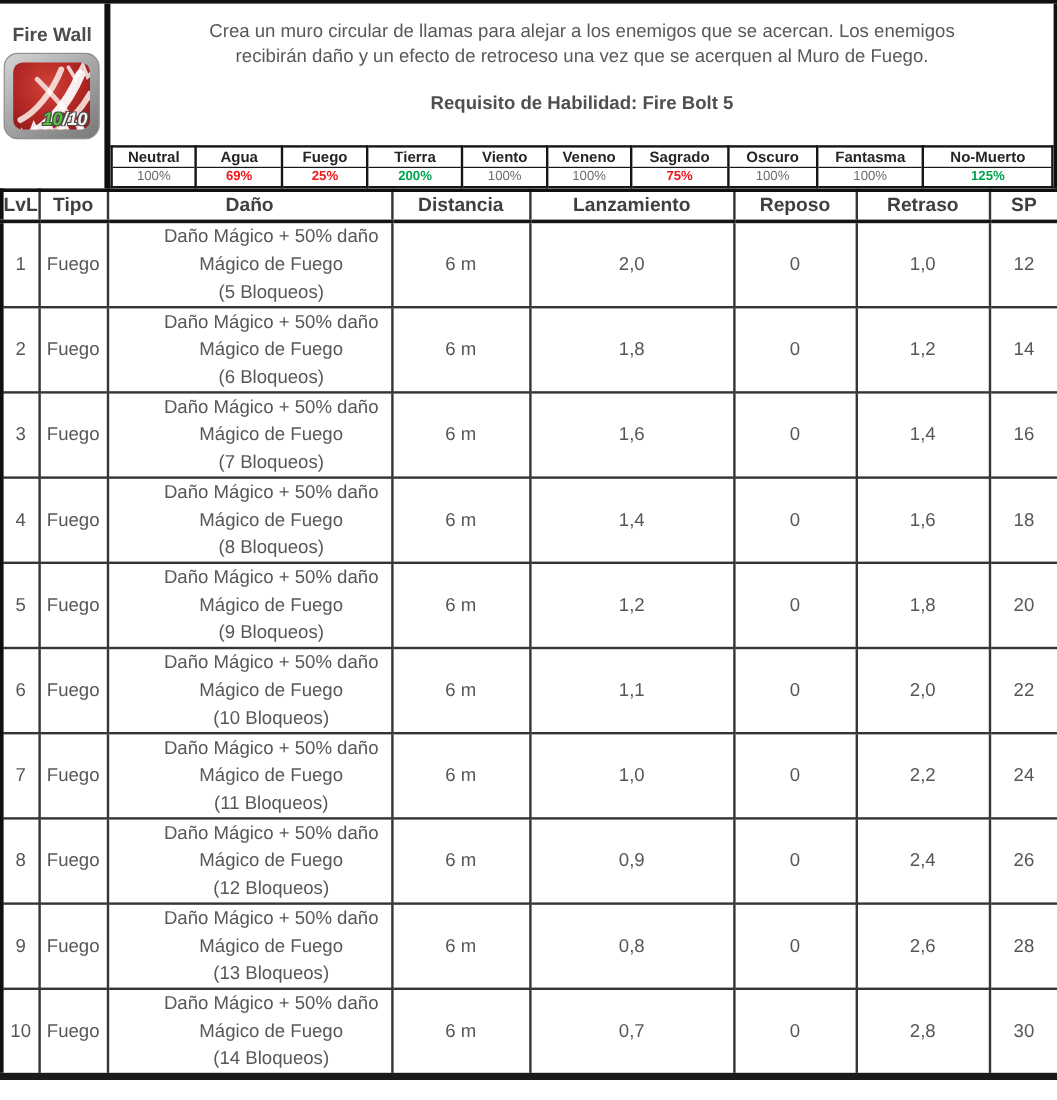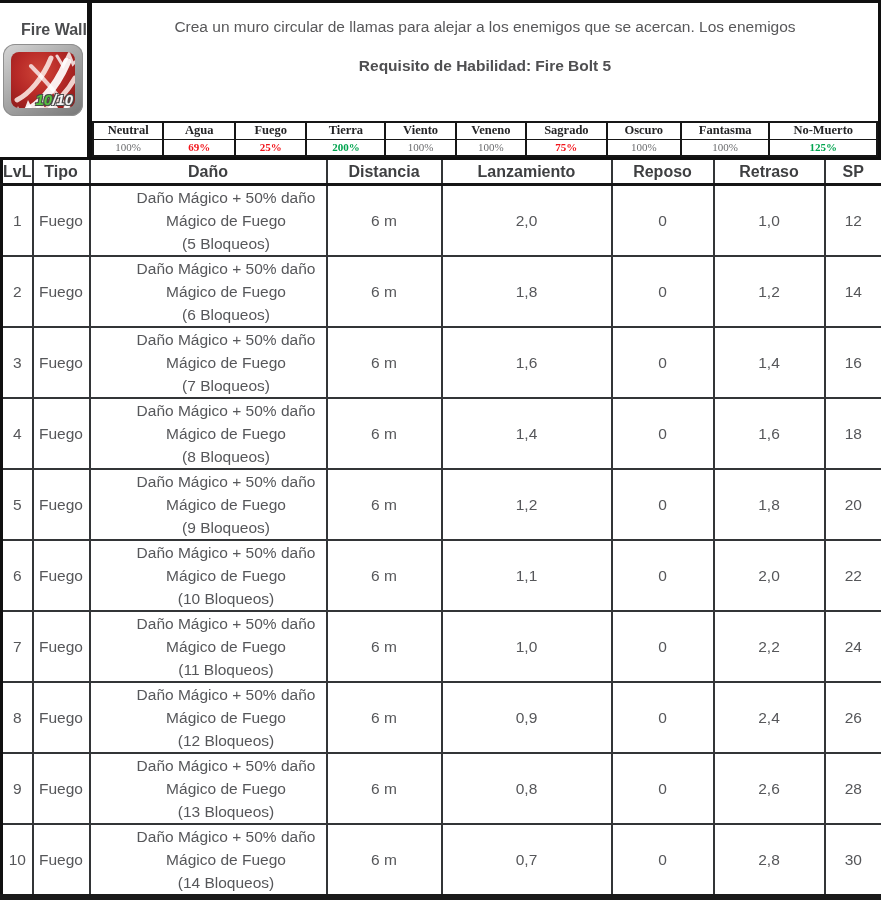--- a/index.html
+++ b/index.html
@@ -23,21 +23,21 @@
     height:154px;
     border-right:3px solid #101010;
   }
   .skill-box {
     width:92px;
     flex:0 0 92px;
     border-right:5px solid #101010;
     padding-top:18px;
   }
   .skill-title {
-    text-align:right;
+    text-align:center;
     font-weight:bold;
     font-size:16px;
     color:#4b4c4e;
     white-space:nowrap;
   }
   .skill-icon {
     width:80px; height:72px;
     margin:5px 3px 0 3px;
     border-radius:12px;
     background:linear-gradient(145deg,#d6d6d6 0%,#a9a9a9 45%,#777777 100%);
@@ -83,21 +83,20 @@
   }
 
   
   .elements {
     position:absolute;
     left:0; bottom:0;
     width:100%;
     border-collapse:collapse;
     table-layout:fixed;
     background:#fff;
-    font-family:Liberation Serif, serif;
   }
   .elements th, .elements td {
     border:2px solid #161616;
     height:17px;
     text-align:center;
     vertical-align:middle;
     overflow:hidden;
     white-space:nowrap;
   }
   .elements th { font-size:12.5px; font-weight:bold; color:#252527; border-bottom:1px solid #161616; }
@@ -177,20 +176,21 @@
           <div class="skill-level">
             <span class="lvl-cur">10</span><span class="lvl-sep">/</span><span class="lvl-max">10</span>
           </div>
         </div>
       </div>
     </div>
 
     <div class="top-right">
       <div class="desc">
         <div><span>Crea un </span><span class="b">muro circular de llamas</span><span> para alejar a los enemigos que se acercan. Los enemigos</span></div>
+        <div><span>recibirán </span><span class="b">daño y un efecto de retroceso</span><span> una vez que se acerquen al </span><span class="b">Muro de Fuego</span><span>.</span></div>
       </div>
       <div class="req">Requisito de Habilidad: Fire Bolt 5</div>
 
       <table class="elements">
         <thead>
             <tr id="el-names">
               <th>Neutral</th>
               <th>Agua</th>
               <th>Fuego</th>
               <th>Tierra</th>

